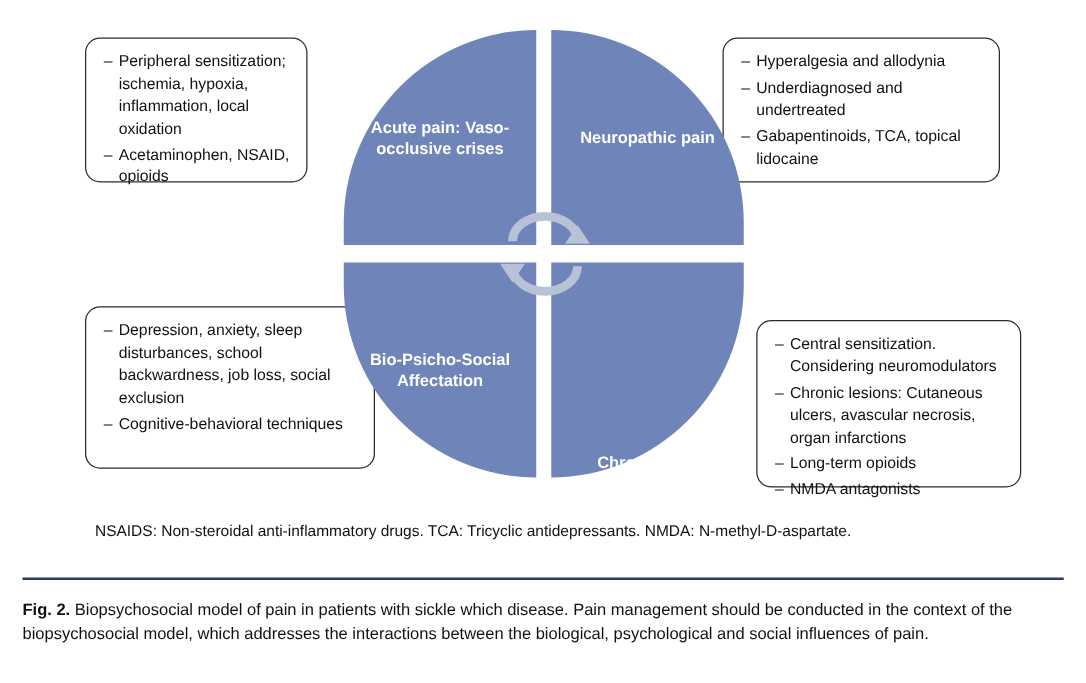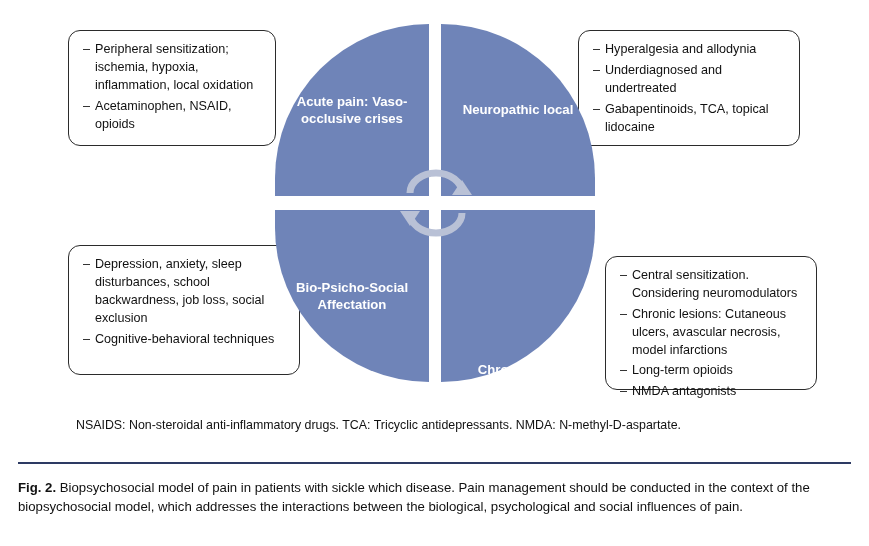--- a/index.html
+++ b/index.html
@@ -45,21 +45,21 @@
     margin: 0 0 3px 0;
   }
   .callout li:last-child { margin-bottom: 0; }
   .callout li::before {
     content: "–";
     position: absolute;
     left: 0;
     top: 0;
   }
 
-  #box-top-left    { left: 68px;  top: 30px;  width: 208px; height: 116px; }
+  #box-top-left    { left: 68px;  top: 30px;  width: 178px; height: 116px; }
   #box-top-right   { left: 578px; top: 30px;  width: 222px; height: 116px; }
   #box-bottom-left { left: 68px;  top: 245px; width: 232px; height: 130px; }
   #box-bottom-right{ left: 605px; top: 256px; width: 212px; height: 134px; }
 
   
   #circle-wrap {
     position: absolute;
     left: 275px;
     top: 24px;
     width: 320px;
@@ -154,34 +154,34 @@
     <ul>
       <li>Hyperalgesia and allodynia</li>
       <li>Underdiagnosed and undertreated</li>
       <li>Gabapentinoids, TCA, topical lidocaine</li>
     </ul>
   </div>
 
   <div class="callout" id="box-bottom-right">
     <ul>
       <li>Central sensitization. Considering neuromodulators</li>
-      <li>Chronic lesions: Cutaneous ulcers, avascular necrosis, model infarctions</li>
+      <li>Chronic lesions: Cutaneous ulcers, avascular necrosis, organ infarctions</li>
       <li>Long-term opioids</li>
       <li>NMDA antagonists</li>
     </ul>
   </div>
 
   <div id="circle-wrap">
 
     <div class="quad" id="quad-acute">
       <span class="quad-label">Acute pain: Vaso-occlusive crises</span>
     </div>
 
     <div class="quad" id="quad-neuro">
-      <span class="quad-label">Neuropathic local</span>
+      <span class="quad-label">Neuropathic pain</span>
     </div>
 
     <div class="quad" id="quad-bps">
       <span class="quad-label">Bio-Psicho-Social Affectation</span>
     </div>
 
     <div class="quad" id="quad-chronic">
       <span class="quad-label">Chronic pain</span>
     </div>
 

